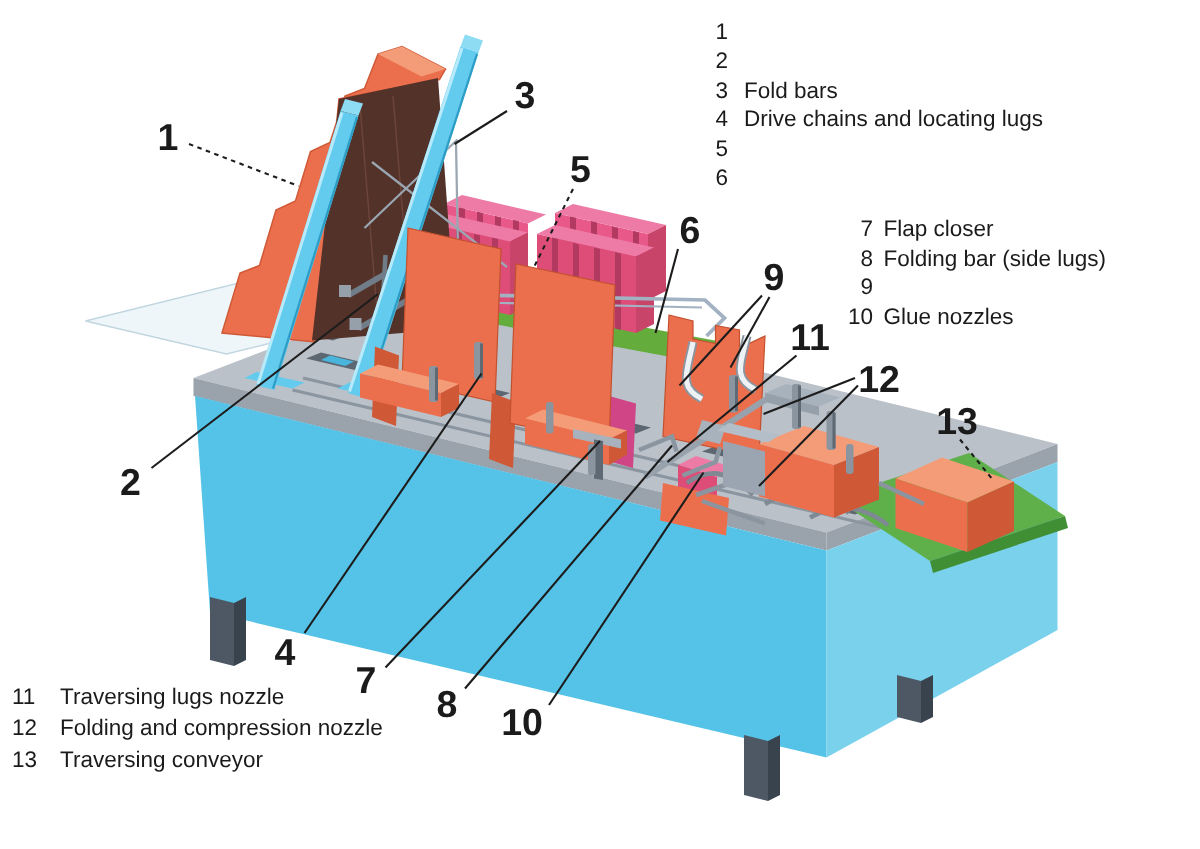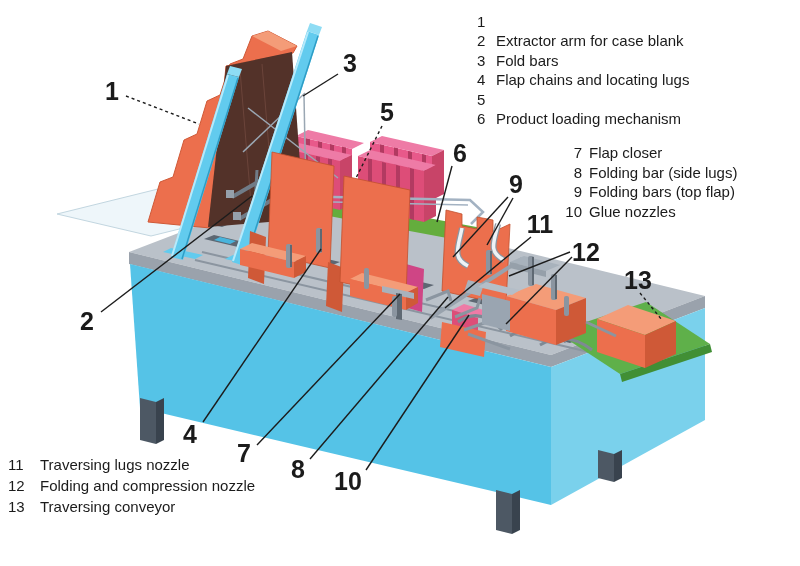--- a/index.html
+++ b/index.html
@@ -254,50 +254,47 @@
         <text x="638" y="289" class="callout-num">13</text>
       </g>
 </svg>
 
 <div class="legend legend-top">
       <div class="lrow">
         <span class="lnum">1</span>
       </div>
       <div class="lrow">
         <span class="lnum">2</span>
-        <span class="llab">Extractor arm for case blank</span>
       </div>
       <div class="lrow">
         <span class="lnum">3</span>
         <span class="llab">Fold bars</span>
       </div>
       <div class="lrow">
         <span class="lnum">4</span>
-        <span class="llab">Flap chains and locating lugs</span>
+        <span class="llab">Drive chains and locating lugs</span>
       </div>
       <div class="lrow">
         <span class="lnum">5</span>
       </div>
       <div class="lrow">
         <span class="lnum">6</span>
-        <span class="llab">Product loading mechanism</span>
       </div>
     </div>
 <div class="legend legend-mid">
       <div class="lrow">
         <span class="lnum">7</span>
         <span class="llab">Flap closer</span>
       </div>
       <div class="lrow">
         <span class="lnum">8</span>
         <span class="llab">Folding bar (side lugs)</span>
       </div>
       <div class="lrow">
         <span class="lnum">9</span>
-        <span class="llab">Folding bars (top flap)</span>
       </div>
       <div class="lrow">
         <span class="lnum">10</span>
         <span class="llab">Glue nozzles</span>
       </div>
     </div>
 <div class="legend legend-bottom">
       <div class="lrow">
         <span class="lnum">11</span>
         <span class="llab">Traversing lugs nozzle</span>

